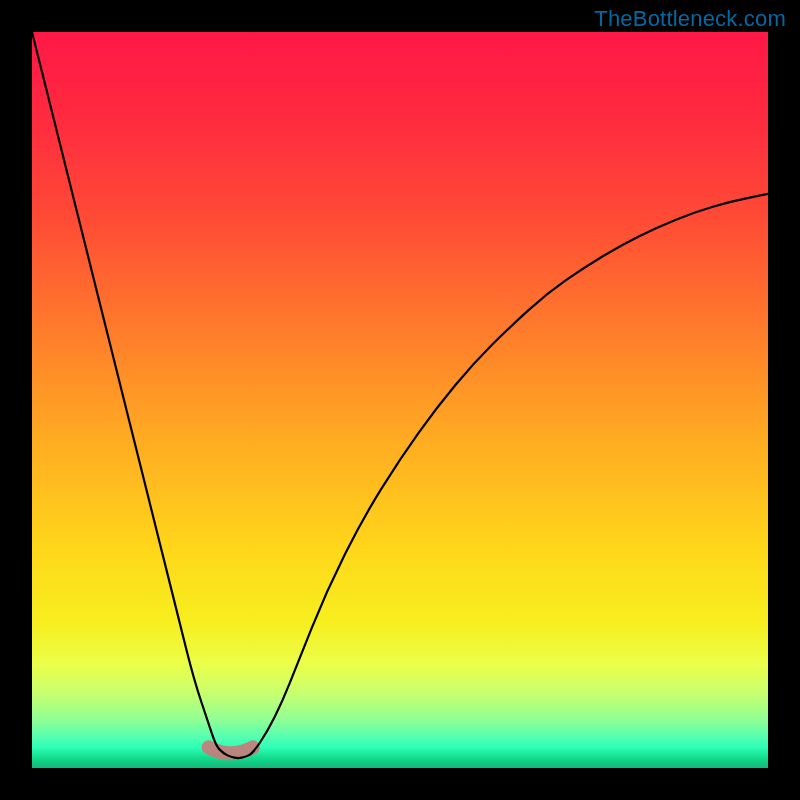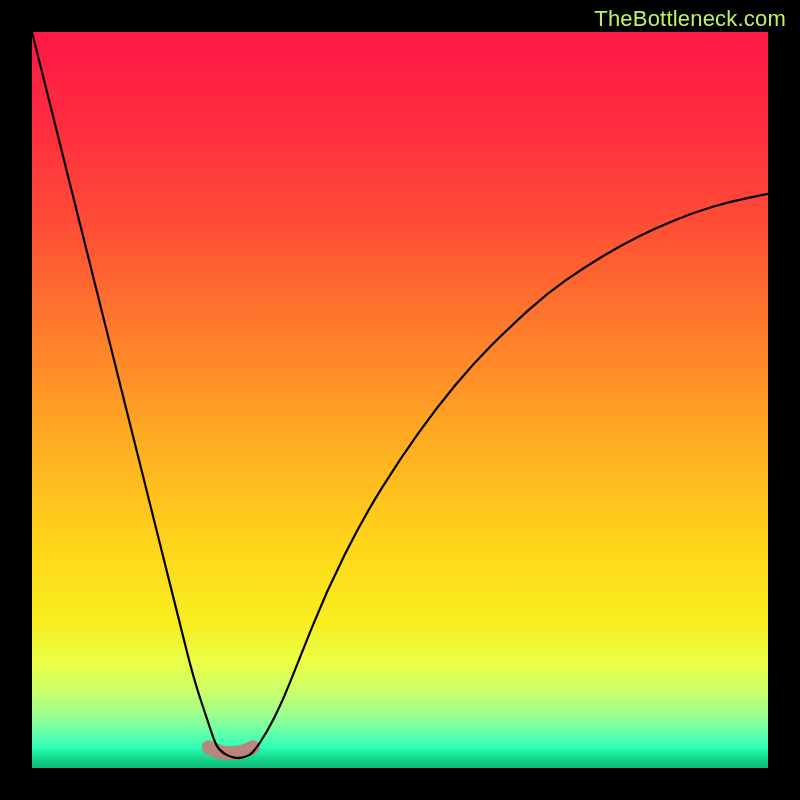--- a/index.html
+++ b/index.html
@@ -38,21 +38,21 @@
     position: absolute;
     top: 0;
     left: 0;
     width: 736px;
     height: 736px;
   }
   .watermark {
     position: absolute;
     top: 6px;
     right: 14px;
-    color: #bef264;
+    color: #0369a1;
     font-size: 22px;
     font-weight: 500;
     letter-spacing: 0.2px;
   }
   .curve-path {
     fill: none;
     stroke: #000;
     stroke-width: 2.2;
     stroke-linecap: round;
   }

